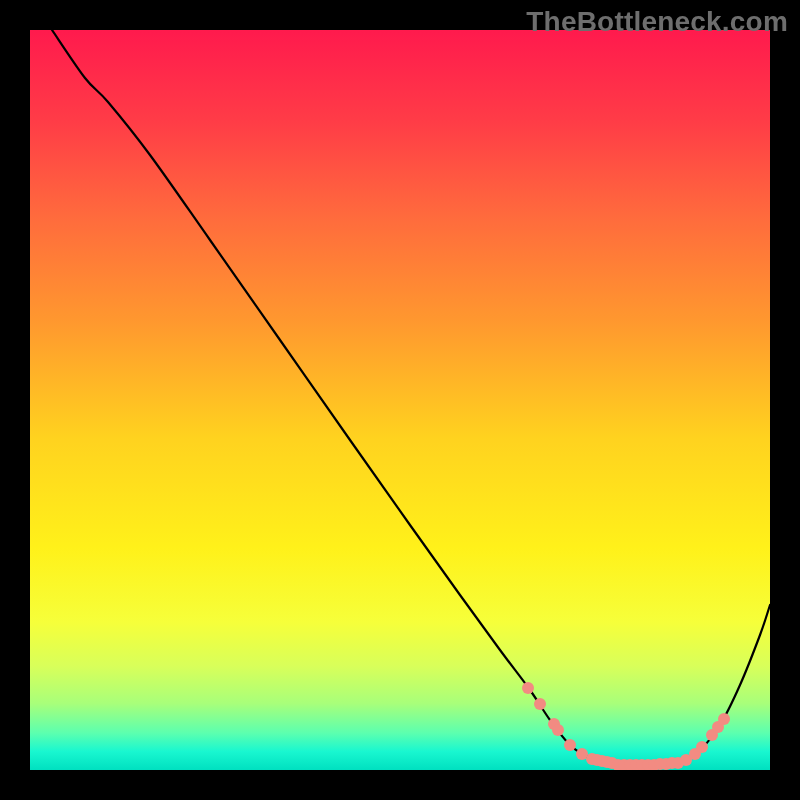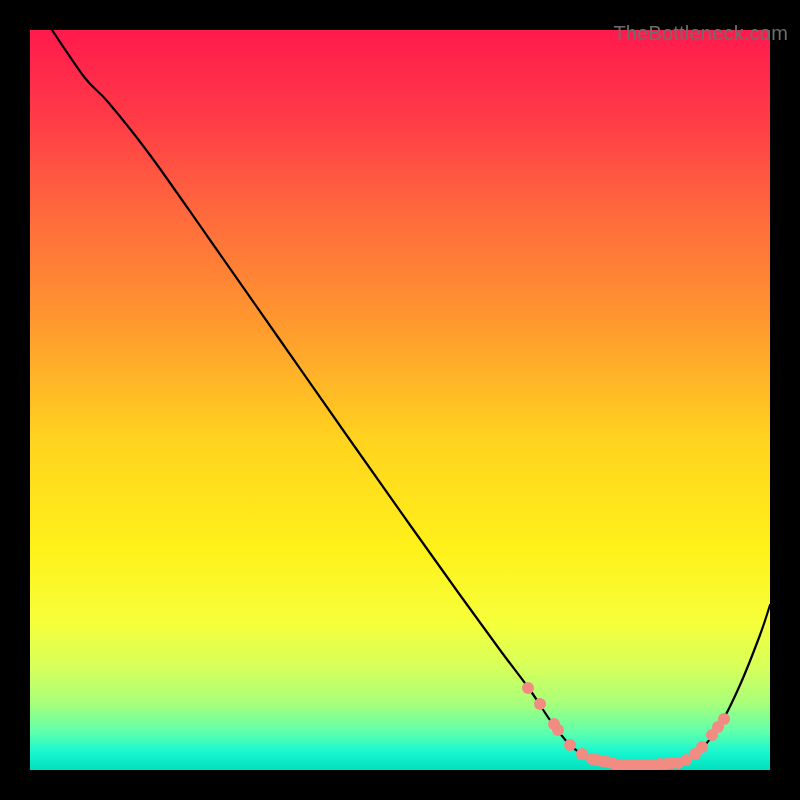--- a/index.html
+++ b/index.html
@@ -17,25 +17,24 @@
     top: 30px;
     width: 740px;
     height: 740px;
     background: #000;
   }
   .watermark {
     position: absolute;
     top: 6px;
     right: 12px;
     color: #6e6e6e;
-    font-size: 20px;
-    font-weight: 400;
+    font-size: 28px;
+    font-weight: 700;
     letter-spacing: 0.2px;
     user-select: none;
-    margin-top: 16px;
   }
   svg {
     position: absolute;
     left: 30px;
     top: 30px;
   }
 </style>
 </head>
 <body>
 

